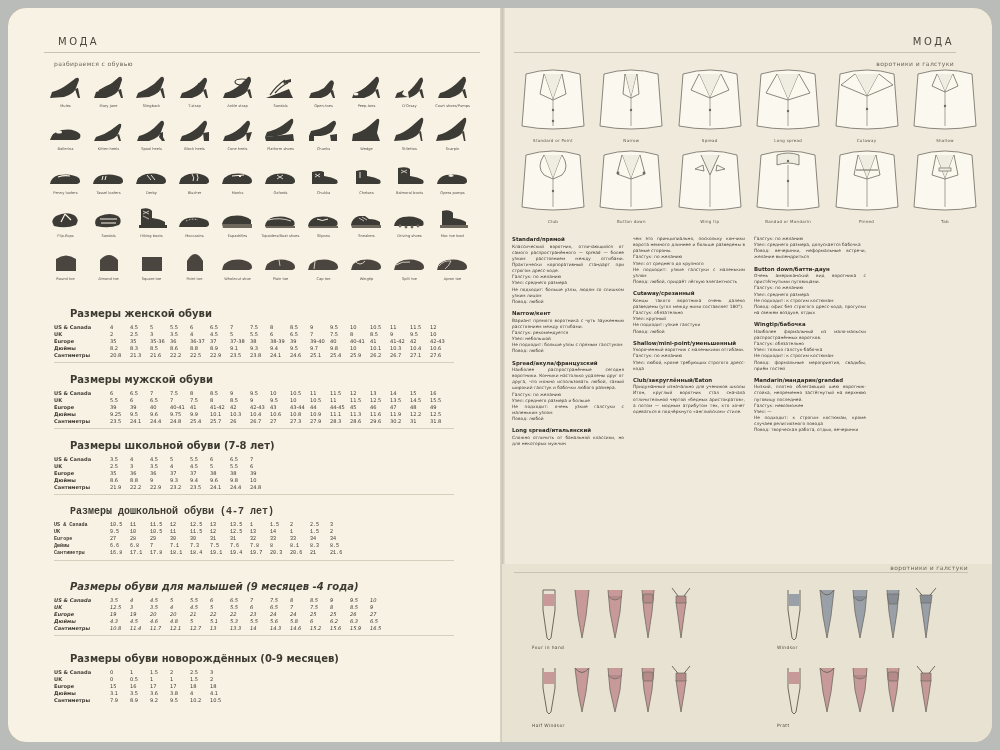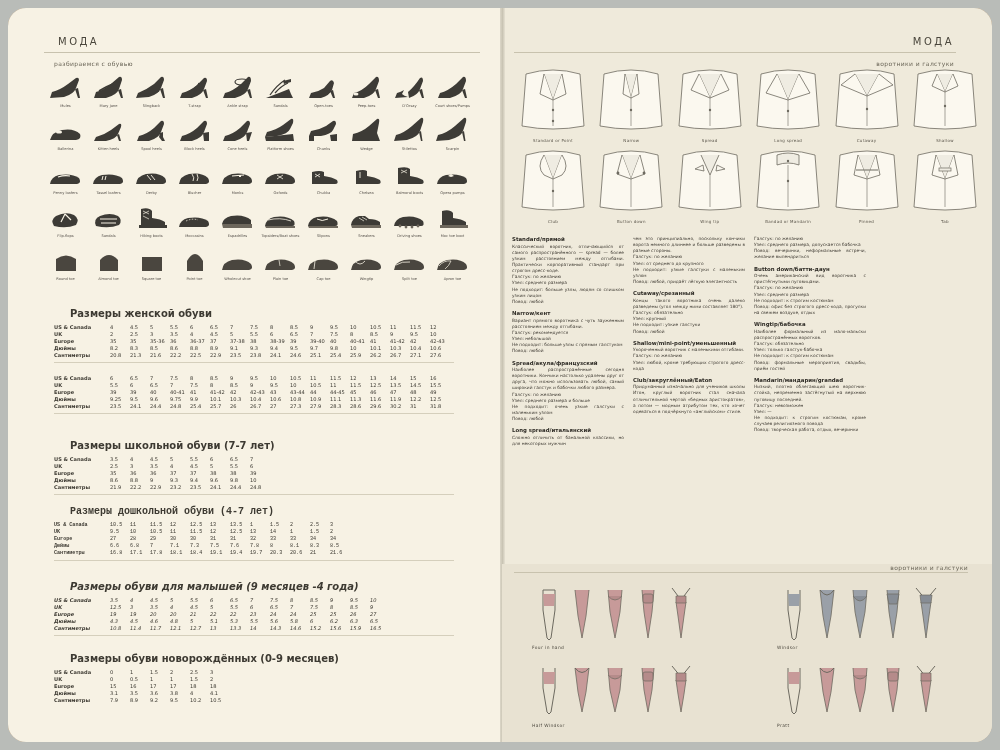--- a/index.html
+++ b/index.html
@@ -672,20 +672,21 @@
             <td class="v">26.7</td>
             <td class="v">27.1</td>
             <td class="v">27.6</td>
           </tr>
     </tbody>
       </table>
     <div class="sz-rule"></div>
   </div>
 
   <div class="tbl-block" style="top:366px;">
+    <div class="tbl-title">Размеры мужской обуви</div>
     <table class="sz">
         <tbody>
       <tr>
             <td class="k">US &amp; Canada</td>
             <td class="v">6</td>
             <td class="v">6.5</td>
             <td class="v">7</td>
             <td class="v">7.5</td>
             <td class="v">8</td>
             <td class="v">8.5</td>
@@ -780,21 +781,21 @@
             <td class="v">30.2</td>
             <td class="v">31</td>
             <td class="v">31.8</td>
           </tr>
     </tbody>
       </table>
     <div class="sz-rule"></div>
   </div>
 
   <div class="tbl-block" style="top:432px;">
-    <div class="tbl-title">Размеры школьной обуви (7-7 лет)</div>
+    <div class="tbl-title">Размеры школьной обуви (7-8 лет)</div>
     <table class="sz">
         <tbody>
       <tr>
             <td class="k">US &amp; Canada</td>
             <td class="v">3.5</td>
             <td class="v">4</td>
             <td class="v">4.5</td>
             <td class="v">5</td>
             <td class="v">5.5</td>
             <td class="v">6</td>

